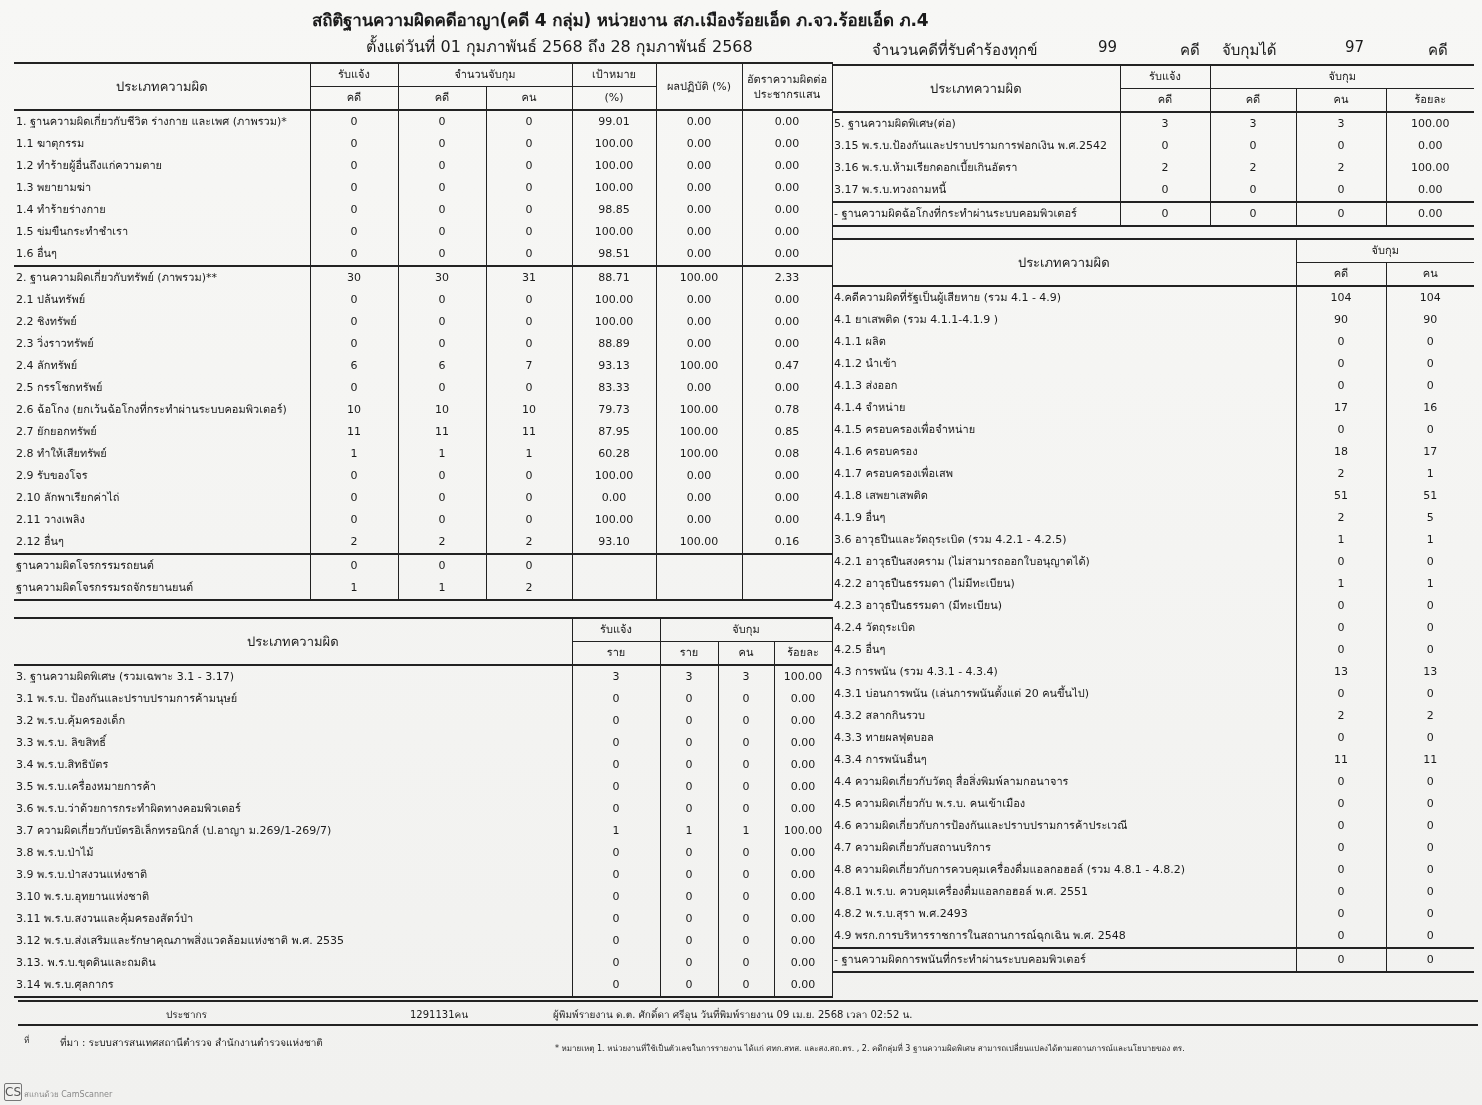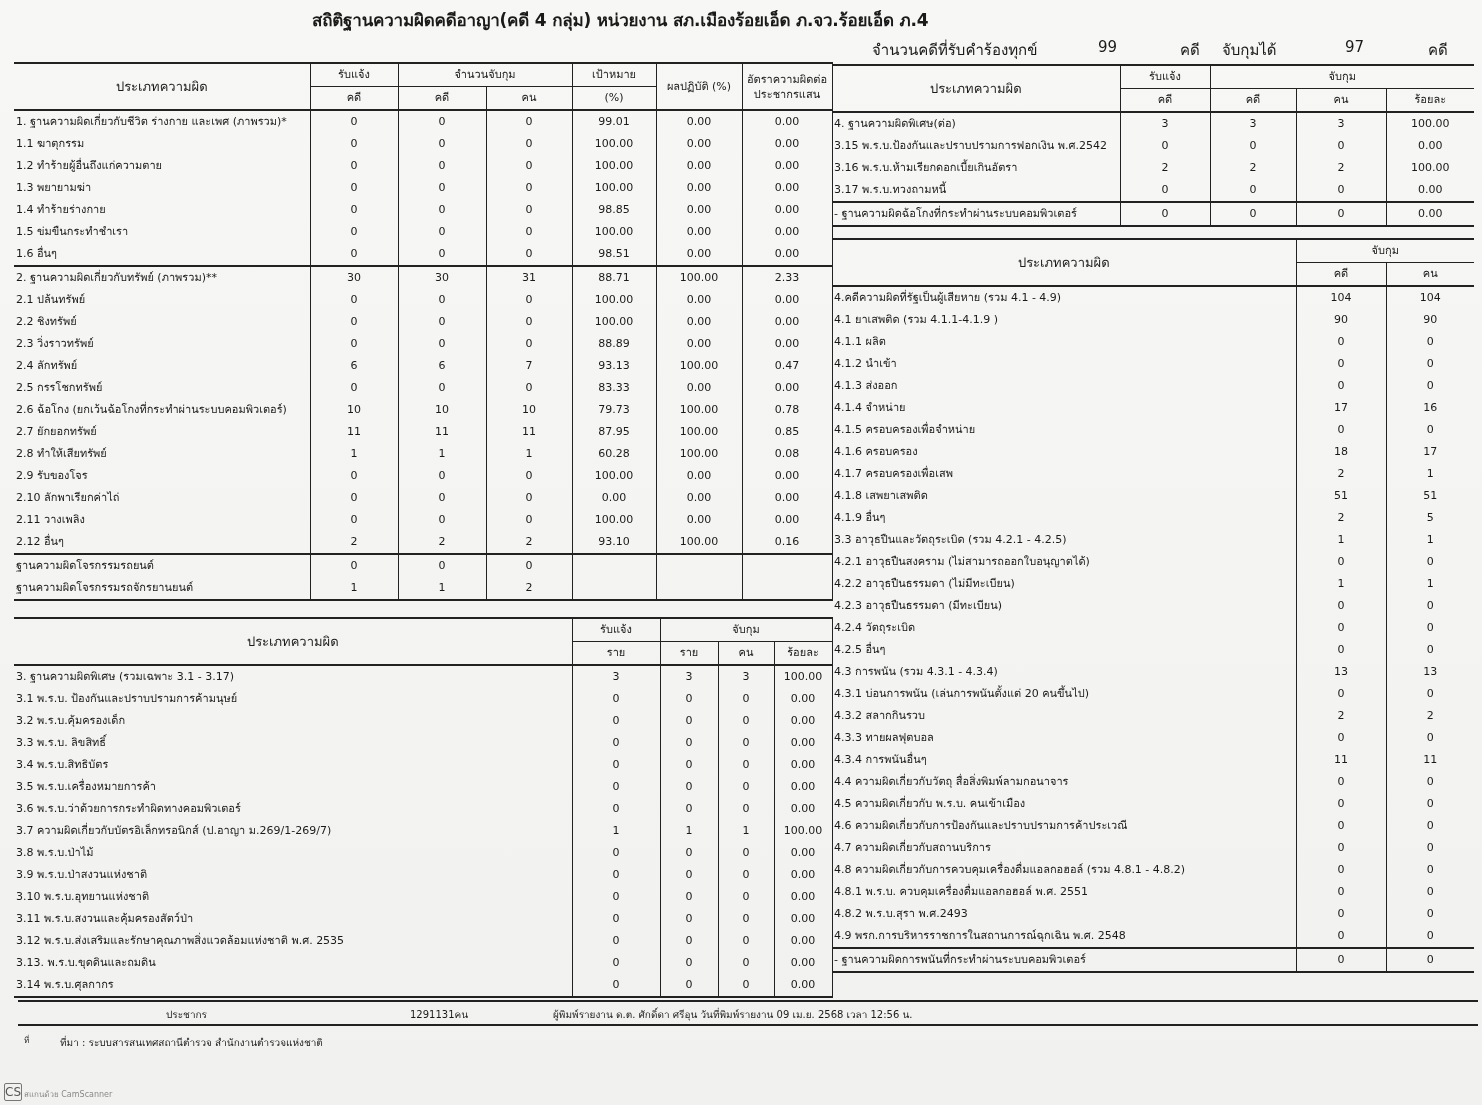--- a/index.html
+++ b/index.html
@@ -23,20 +23,21 @@
   .foot { position:absolute; font-size:10px; white-space:nowrap; }
   .cs-logo { position:absolute; left:4px; top:1083px; width:16px; height:16px; border:1px solid #777; font-size:12px; line-height:16px; text-align:center; color:#555; border-radius:2px; }
   .cs-text { position:absolute; left:24px; top:1088px; font-size:8px; color:#888; }
 </style>
 </head>
 <body>
 
 <div class="page">
 
   <div class="title">สถิติฐานความผิดคดีอาญา(คดี 4 กลุ่ม) หน่วยงาน สภ.เมืองร้อยเอ็ด ภ.จว.ร้อยเอ็ด ภ.4</div>
+  <div class="subtitle">ตั้งแต่วันที่ 01 กุมภาพันธ์ 2568 ถึง 28 กุมภาพันธ์ 2568</div>
   <div class="summary" style="left:872px;">จำนวนคดีที่รับคำร้องทุกข์</div>
   <div class="summary" style="left:1098px;">99</div>
   <div class="summary" style="left:1180px;">คดี</div>
   <div class="summary" style="left:1222px;">จับกุมได้</div>
   <div class="summary" style="left:1345px;">97</div>
   <div class="summary" style="left:1428px;">คดี</div>
 
   <table id="t1" style="left:14px; top:62px; width:818px;">
     <colgroup>
       <col style="width:296px">
@@ -411,21 +412,21 @@
       </tr>
       <tr class="bb">
         <th class="bl">คดี</th>
         <th class="bl">คดี</th>
         <th class="bl">คน</th>
         <th class="bl">ร้อยละ</th>
       </tr>
     </thead>
     <tbody id="t3-body">
         <tr>
-          <td class="lbl">4. ฐานความผิดพิเศษ(ต่อ)</td>
+          <td class="lbl">5. ฐานความผิดพิเศษ(ต่อ)</td>
           <td class="num bl">3</td>
           <td class="num bl">3</td>
           <td class="num bl">3</td>
           <td class="num bl">100.00</td>
         </tr>
         <tr>
           <td class="lbl">3.15 พ.ร.บ.ป้องกันและปราบปรามการฟอกเงิน พ.ศ.2542</td>
           <td class="num bl">0</td>
           <td class="num bl">0</td>
           <td class="num bl">0</td>
@@ -521,21 +522,21 @@
           <td class="lbl">4.1.8 เสพยาเสพติด</td>
           <td class="num bl">51</td>
           <td class="num bl">51</td>
         </tr>
         <tr>
           <td class="lbl">4.1.9 อื่นๆ</td>
           <td class="num bl">2</td>
           <td class="num bl">5</td>
         </tr>
         <tr>
-          <td class="lbl">3.3 อาวุธปืนและวัตถุระเบิด (รวม 4.2.1 - 4.2.5)</td>
+          <td class="lbl">3.6 อาวุธปืนและวัตถุระเบิด (รวม 4.2.1 - 4.2.5)</td>
           <td class="num bl">1</td>
           <td class="num bl">1</td>
         </tr>
         <tr>
           <td class="lbl">4.2.1 อาวุธปืนสงคราม (ไม่สามารถออกใบอนุญาตได้)</td>
           <td class="num bl">0</td>
           <td class="num bl">0</td>
         </tr>
         <tr>
           <td class="lbl">4.2.2 อาวุธปืนธรรมดา (ไม่มีทะเบียน)</td>
@@ -626,19 +627,20 @@
           <td class="lbl">- ฐานความผิดการพนันที่กระทำผ่านระบบคอมพิวเตอร์</td>
           <td class="num bl">0</td>
           <td class="num bl">0</td>
         </tr>
       </tbody>
   </table>
 
   <div class="footer-line" style="top:1000px;"></div>
   <div class="foot" style="left:166px; top:1007px;">ประชากร</div>
   <div class="foot" style="left:410px; top:1007px;">1291131คน</div>
-  <div class="foot" style="left:553px; top:1007px;">ผู้พิมพ์รายงาน ด.ต. ศักดิ์ดา ศรีอุน วันที่พิมพ์รายงาน 09 เม.ย. 2568  เวลา 12:56 น.</div>
+  <div class="foot" style="left:553px; top:1007px;">ผู้พิมพ์รายงาน ด.ต. ศักดิ์ดา ศรีอุน วันที่พิมพ์รายงาน 09 เม.ย. 2568  เวลา 02:52 น.</div>
   <div class="footer-line" style="top:1024px;"></div>
   <div class="foot" style="left:24px; top:1034px; font-size:8px;">ที่</div>
   <div class="foot" style="left:60px; top:1035px; font-size:10px;">ที่มา : ระบบสารสนเทศสถานีตำรวจ  สำนักงานตำรวจแห่งชาติ</div>
+  <div class="foot" style="left:555px; top:1042px; font-size:8px;">* หมายเหตุ  1. หน่วยงานที่ใช้เป็นตัวเลขในการรายงาน ได้แก่ ศทก.สทส. และสง.สถ.ตร. , 2. คดีกลุ่มที่ 3 ฐานความผิดพิเศษ สามารถเปลี่ยนแปลงได้ตามสถานการณ์และนโยบายของ ตร.</div>
   <div class="cs-logo">CS</div>
   <div class="cs-text">สแกนด้วย CamScanner</div>
 </div>
 
 </body></html>

